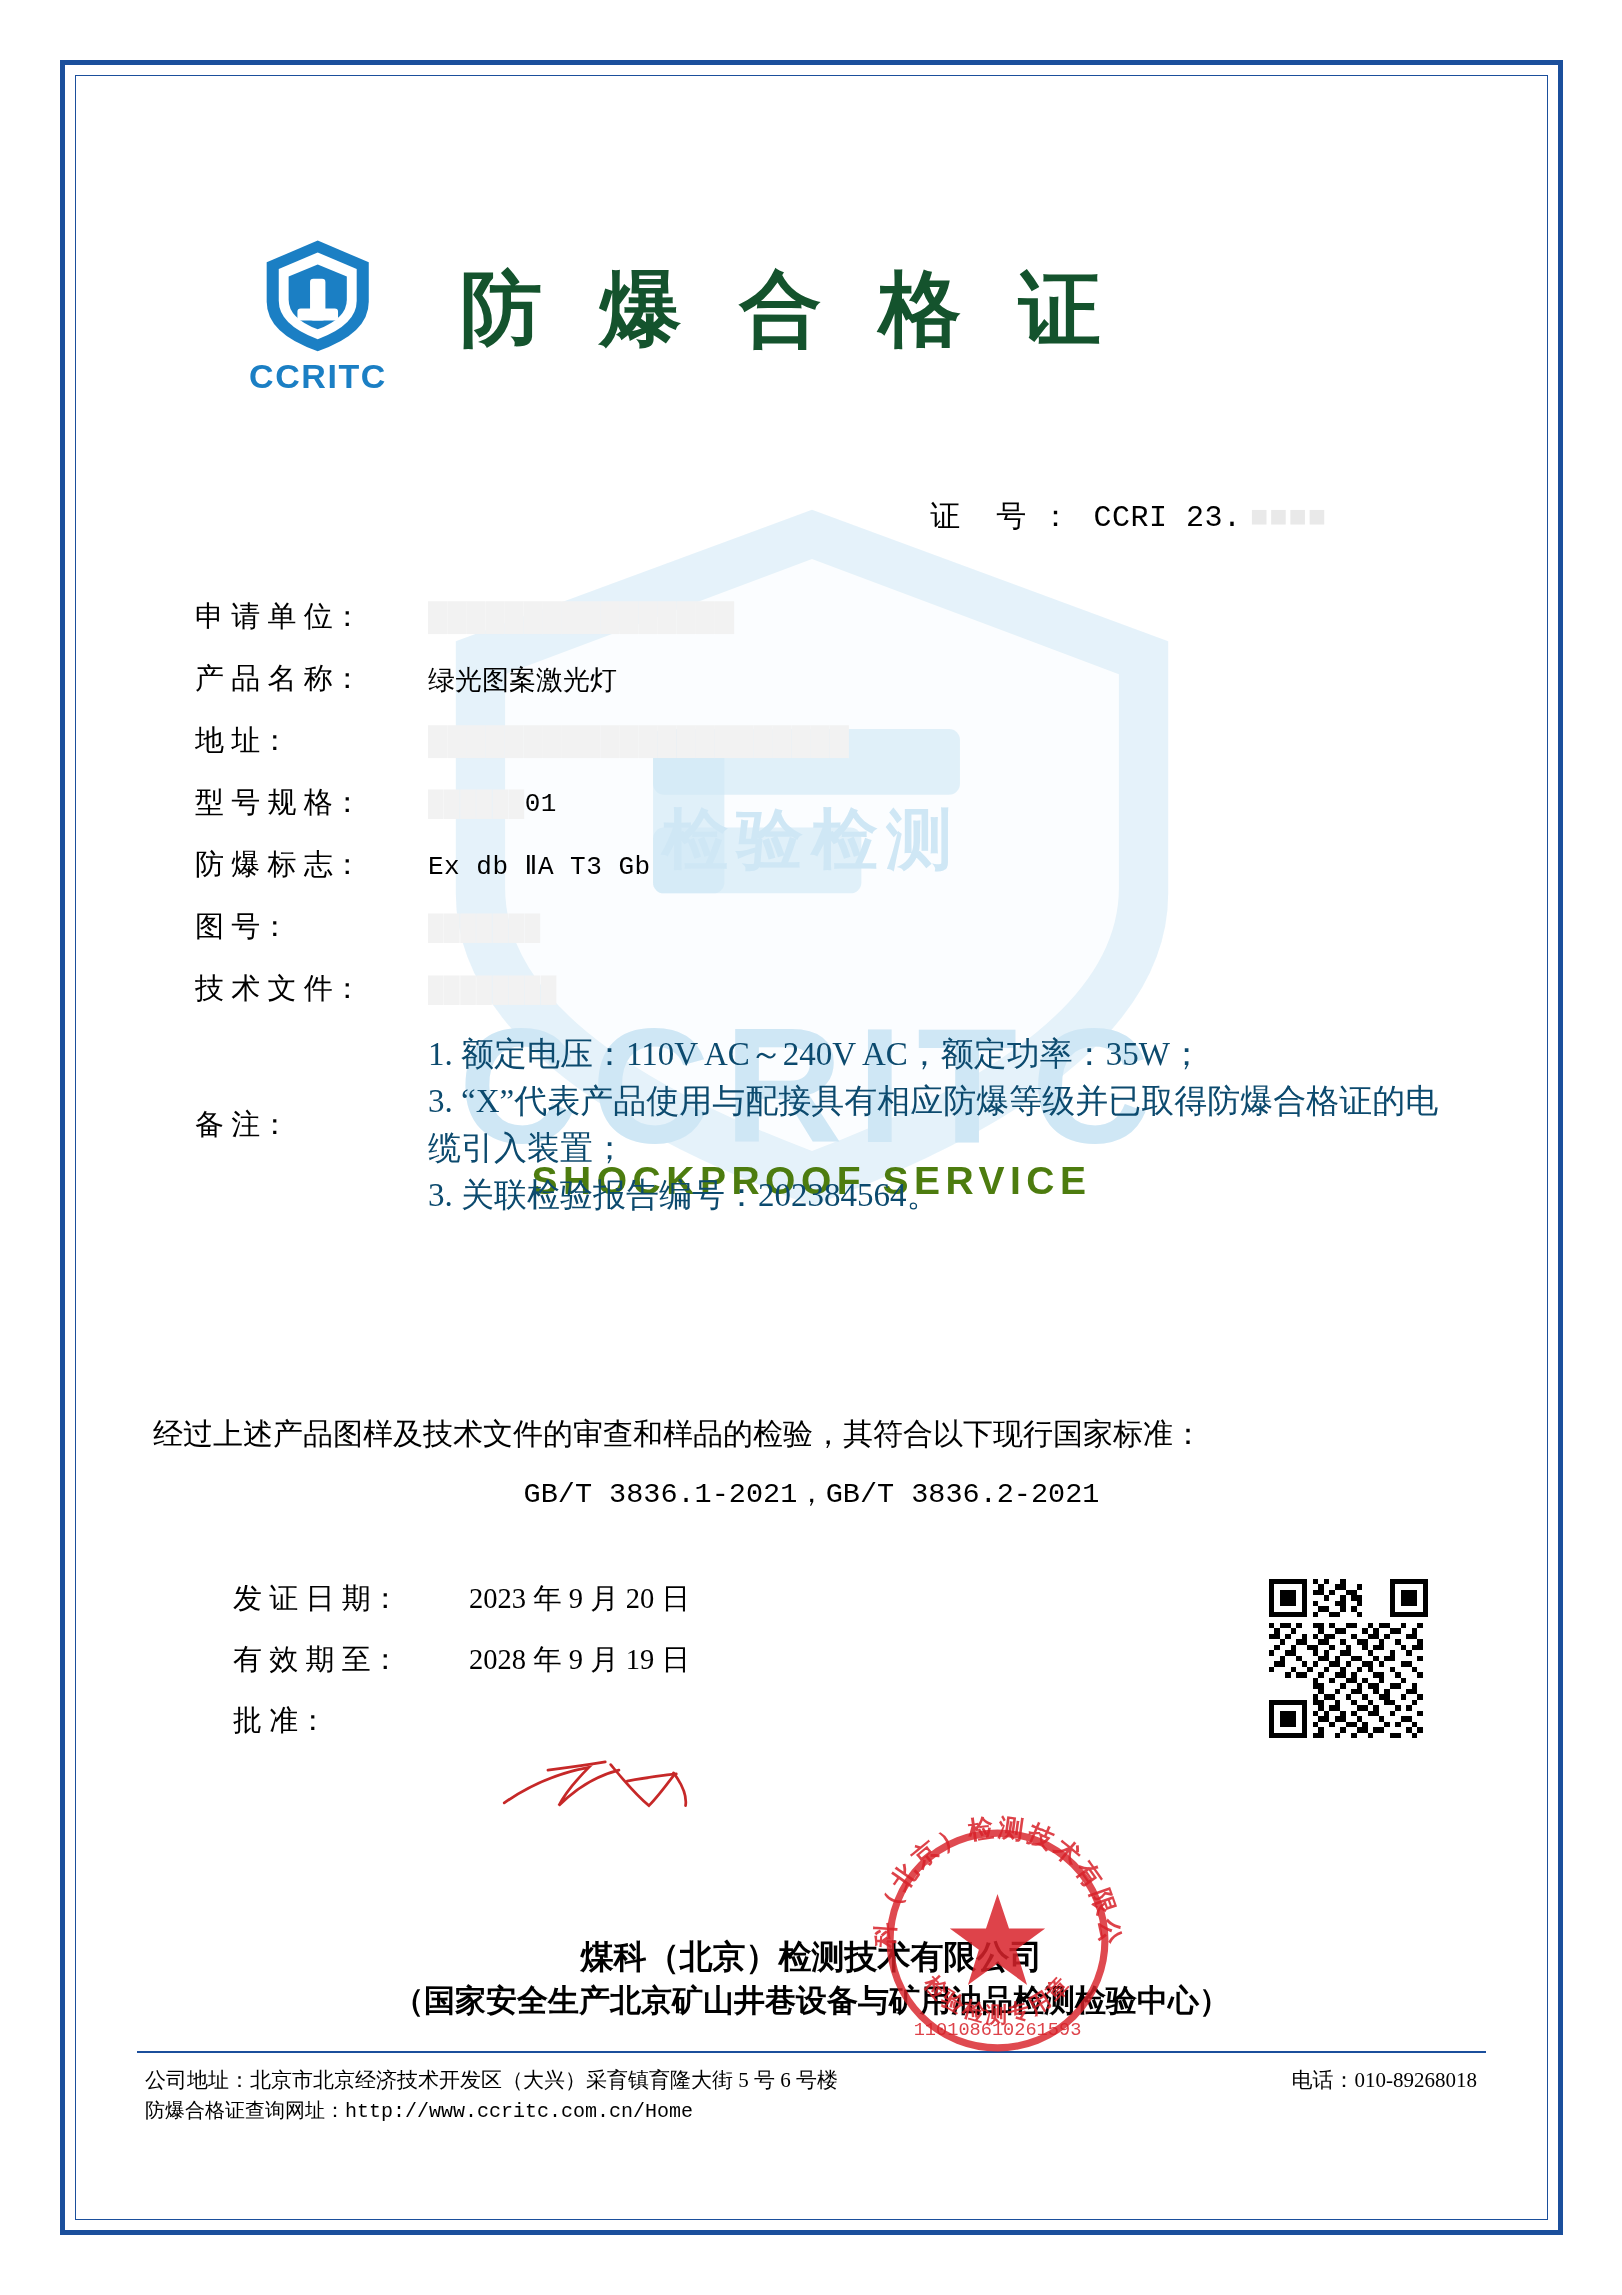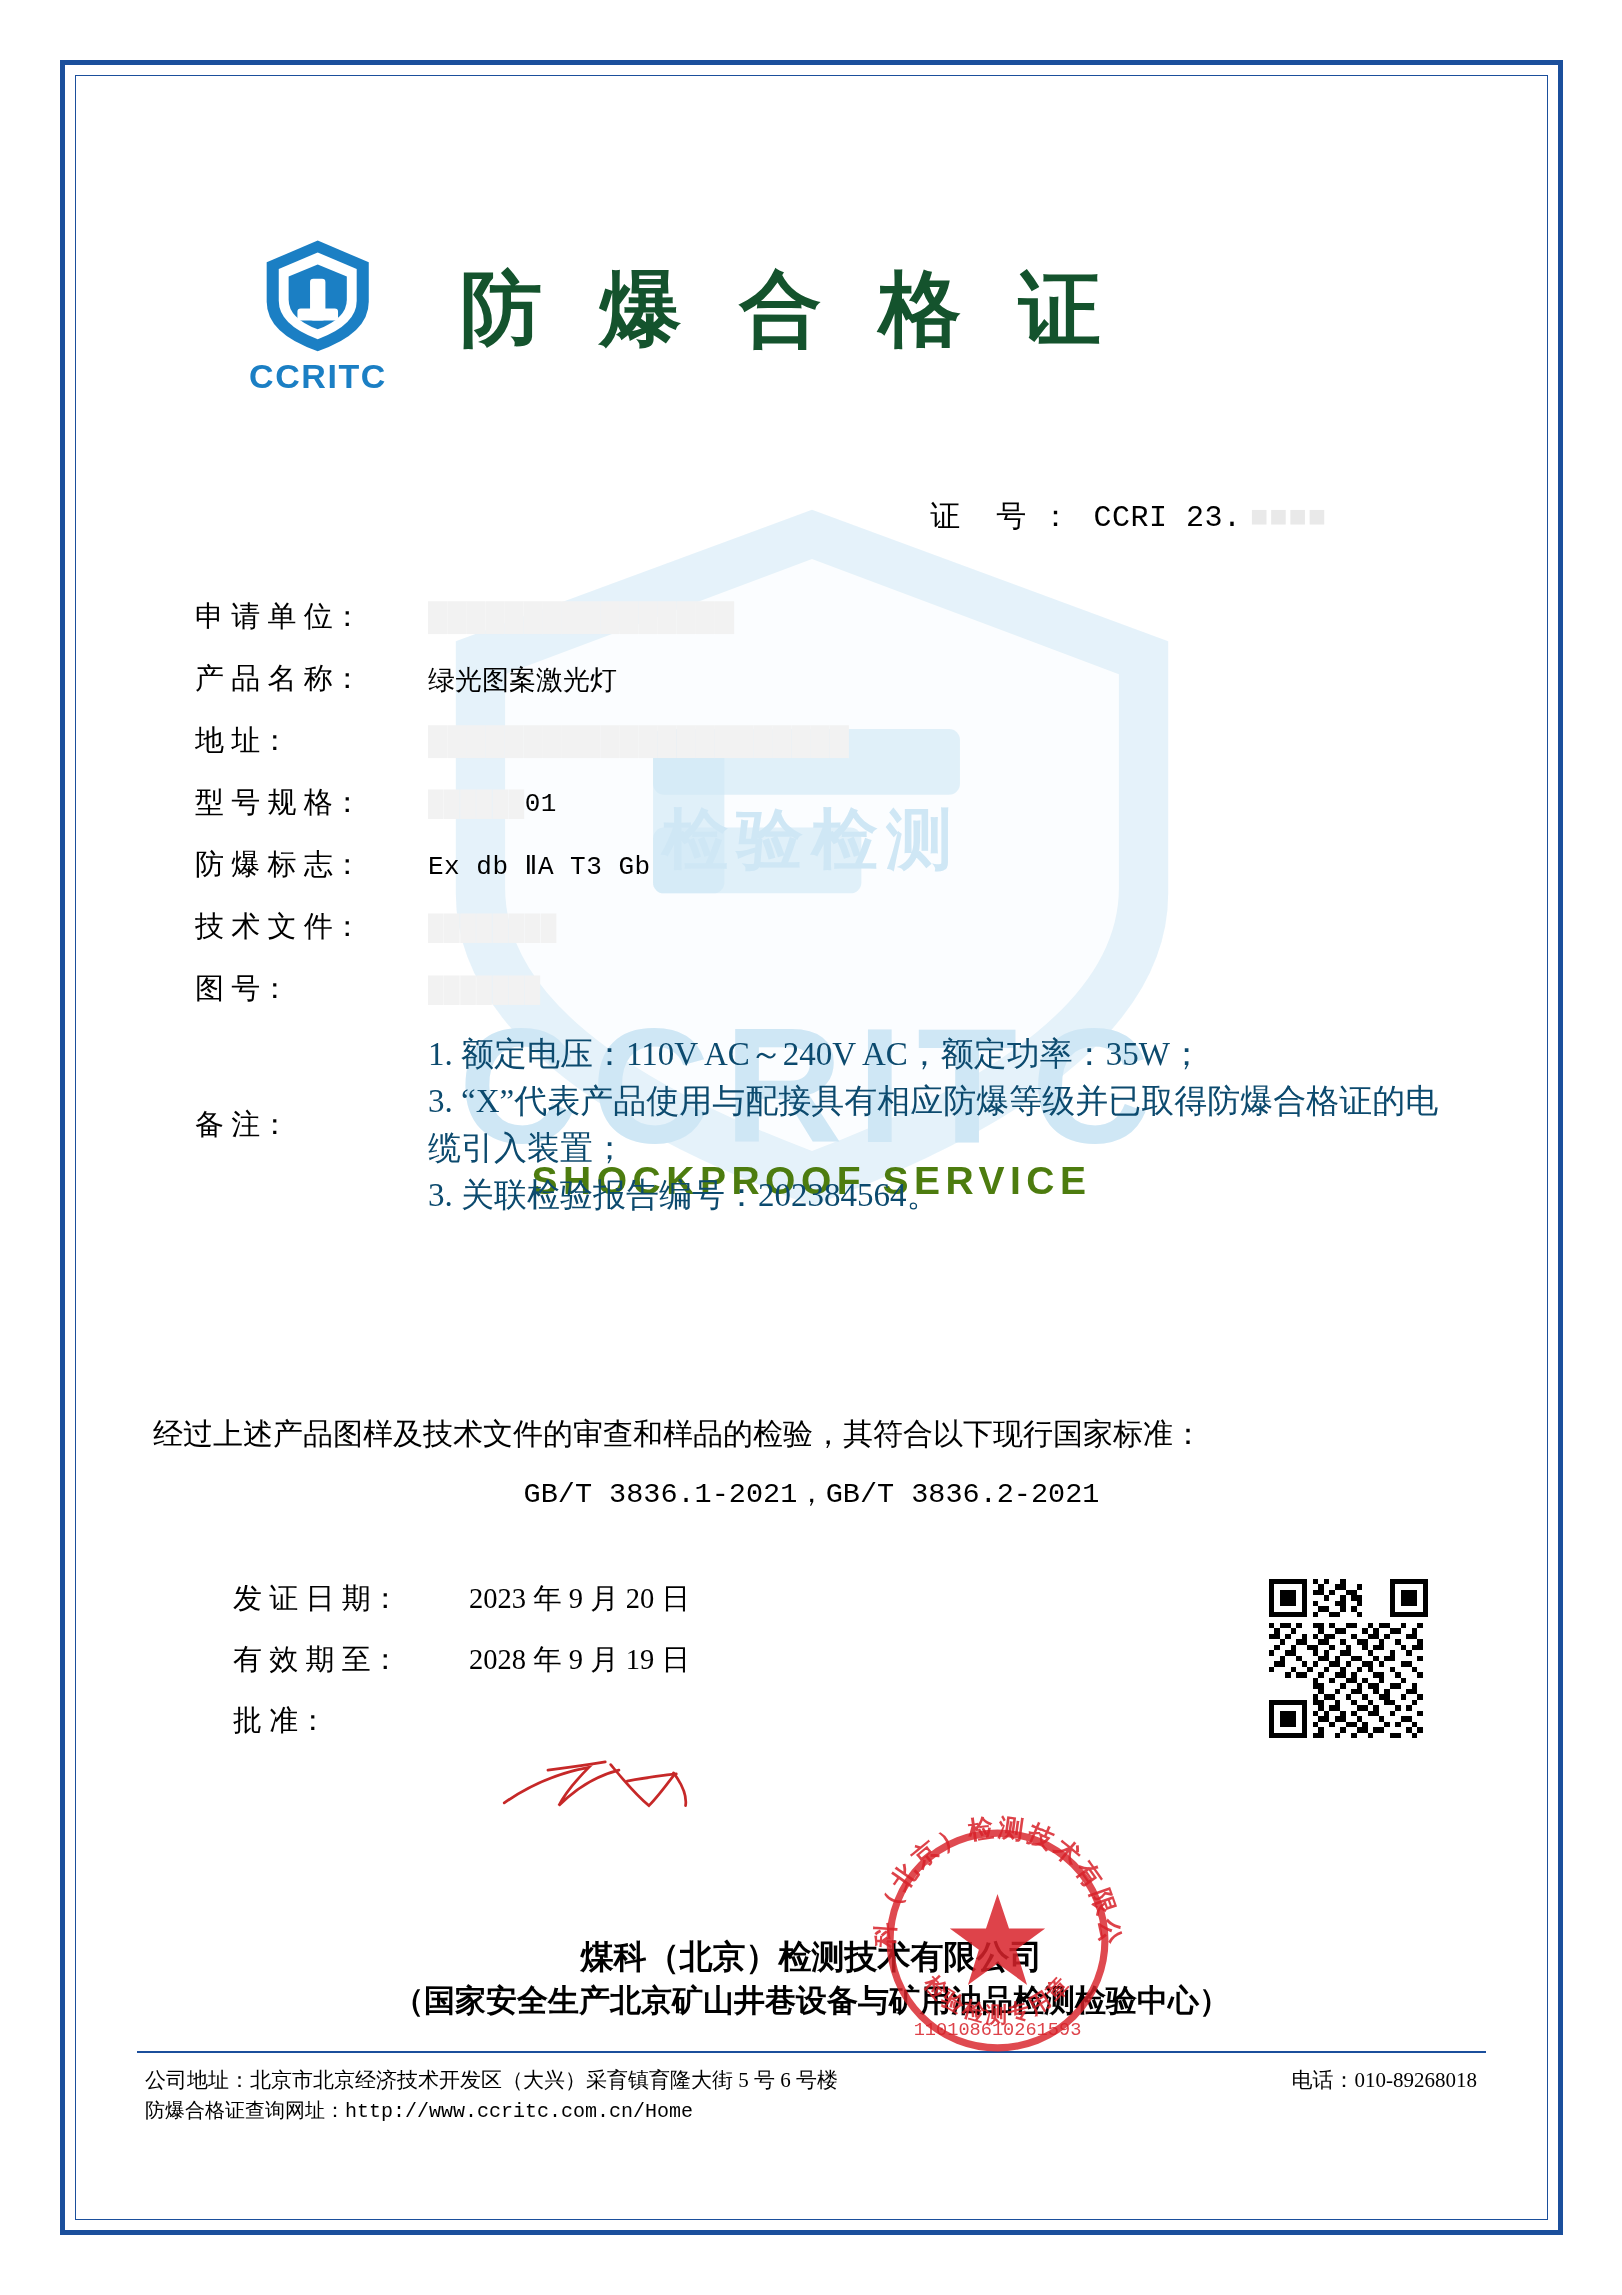--- a/index.html
+++ b/index.html
@@ -396,30 +396,30 @@
           <span class="blank">██████</span><span>01</span>
         </div>
       </div>
 
       <div class="row">
         <div class="label">防 爆 标 志：</div>
         <div class="value mono">Ex db ⅡA T3 Gb</div>
       </div>
 
       <div class="row">
+        <div class="label">图      号：</div>
+        <div class="value mono">
+          <span class="blank">███████</span>
+        </div>
+      </div>
+
+      <div class="row">
         <div class="label">技 术 文 件：</div>
         <div class="value mono">
           <span class="blank">████████</span>
-        </div>
-      </div>
-
-      <div class="row">
-        <div class="label">图      号：</div>
-        <div class="value mono">
-          <span class="blank">███████</span>
         </div>
       </div>
 
       <div class="row">
         <div class="label">备      注：</div>
         <div class="remarks">
           <div class="ln">1. 额定电压：110V AC～240V AC，额定功率：35W；</div>
           <div class="ln wrap">3. “X”代表产品使用与配接具有相应防爆等级并已取得防爆合格证的电缆引入装置；</div>
           <div class="ln">3. 关联检验报告编号：202384564。</div>
         </div>

